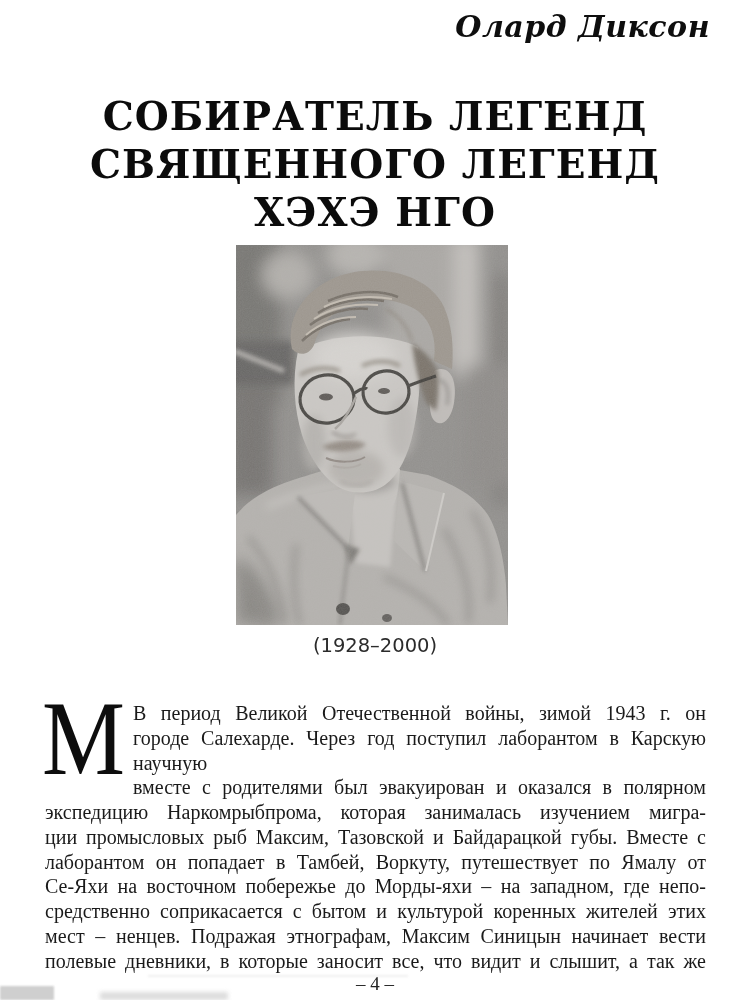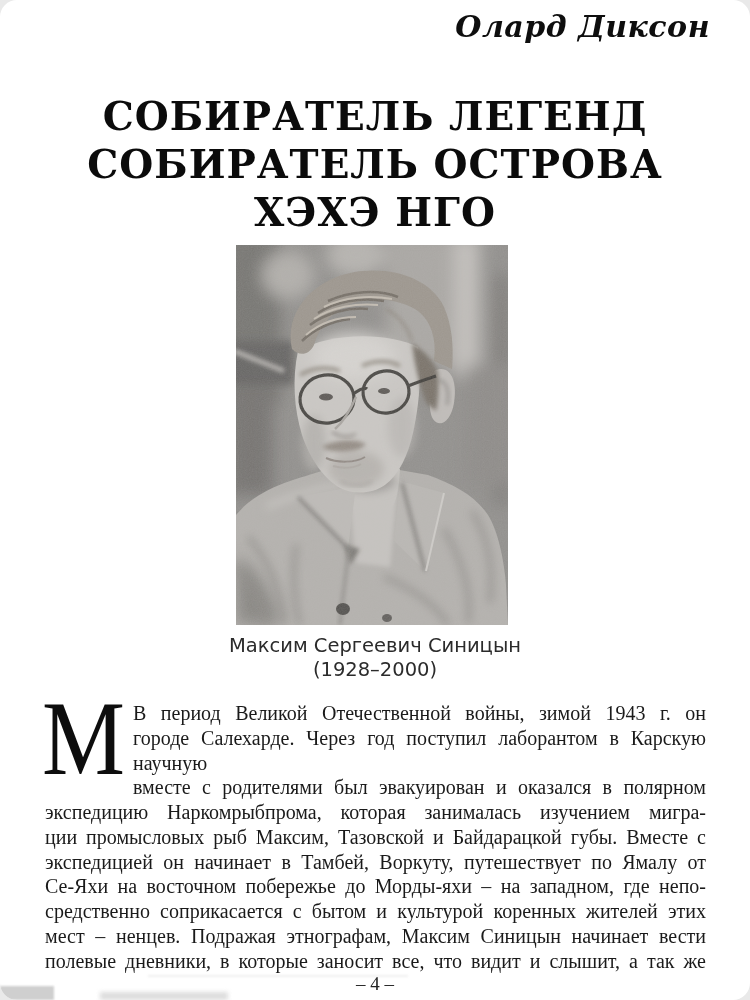--- a/index.html
+++ b/index.html
@@ -4,21 +4,20 @@
 <style>
   html,body{margin:0;padding:0;background:#e9e9e9;}
   .page{
     position:relative;
     width:750px;height:1000px;
     margin:0 auto;
     background:#ffffff;
     overflow:hidden;
     font-family:"Liberation Serif", serif;
     color:#1c1c1c;
-    border-radius:17px;
   }
   .author{
     position:absolute;top:8px;right:40px;
     font-family:"DejaVu Serif", serif;
     font-weight:bold;font-style:italic;
     font-size:30px;line-height:38px;
     color:#0e0e0e;letter-spacing:0.5px;
   }
   .title{
     position:absolute;top:92px;left:0;width:750px;
@@ -68,21 +67,21 @@
 </style>
 </head>
 <body>
 
 <div class="page">
 
   <div class="author">Олард Диксон</div>
 
   <div class="title">
       <div class="title-line">СОБИРАТЕЛЬ ЛЕГЕНД</div>
-      <div class="title-line">СОБИРАТЕЛЬ ОСТРОВА</div>
+      <div class="title-line">СВЯЩЕННОГО ЛЕГЕНД</div>
       <div class="title-line">ХЭХЭ НГО</div>
     </div>
 
   <div class="photo-frame">
     <svg viewBox="0 0 272 380" width="272" height="380" aria-hidden="true">
       <defs>
         <filter id="b2" x="-40%" y="-40%" width="180%" height="180%">
             <feGaussianBlur stdDeviation="2"></feGaussianBlur>
           </filter>
         <filter id="b4" x="-40%" y="-40%" width="180%" height="180%">
@@ -179,33 +178,32 @@
       <path d="M 96,187 C 103,192 113,193 120,189" stroke="#8d8883" stroke-width="2.5" fill="none" filter="url(#b2)"></path>
       <path d="M 86,202 C 98,194 120,193 130,199 C 124,208 94,209 86,202 Z" fill="#8b8279" opacity="0.9" filter="url(#b2)"></path>
       <path d="M 90,213 C 101,218 119,218 129,212" stroke="#8f8781" stroke-width="2" fill="none"></path>
       <path d="M 97,221 C 107,224 119,223 125,219" stroke="#aaa49e" stroke-width="2" fill="none" opacity="0.7"></path>
 
       <rect width="272" height="380" filter="url(#grain)" opacity="0.22"></rect>
     </svg>
   </div>
 
   <div class="caption">
-    <div>Максим Сергеевич Синицын</div>
     <div>(1928–2000)</div>
   </div>
 
   <span class="drop-cap">М</span>
 
   <div class="body-block">
       <div class="body-line">В период Великой Отечественной войны, зимой 1943 г. он</div>
       <div class="body-line">городе Салехарде. Через год поступил лаборантом в Карскую научную</div>
       <div class="body-line">вместе с родителями был эвакуирован и оказался в полярном</div>
       <div class="body-line">экспедицию Наркомрыбпрома, которая занималась изучением мигра-</div>
       <div class="body-line">ции промысловых рыб Максим, Тазовской и Байдарацкой губы. Вместе с</div>
-      <div class="body-line">экспедицией он начинает в Тамбей, Воркуту, путешествует по Ямалу от</div>
+      <div class="body-line">лаборантом он попадает в Тамбей, Воркуту, путешествует по Ямалу от</div>
       <div class="body-line">Се-Яхи на восточном побережье до Морды-яхи – на западном, где непо-</div>
       <div class="body-line">средственно соприкасается с бытом и культурой коренных жителей этих</div>
       <div class="body-line">мест – ненцев. Подражая этнографам, Максим Синицын начинает вести</div>
       <div class="body-line">полевые дневники, в которые заносит все, что видит и слышит, а так же</div>
     </div>
 
   <div class="page-number">– 4 –</div>
 
   <div class="artifact a1"></div>
   <div class="artifact a2"></div>

